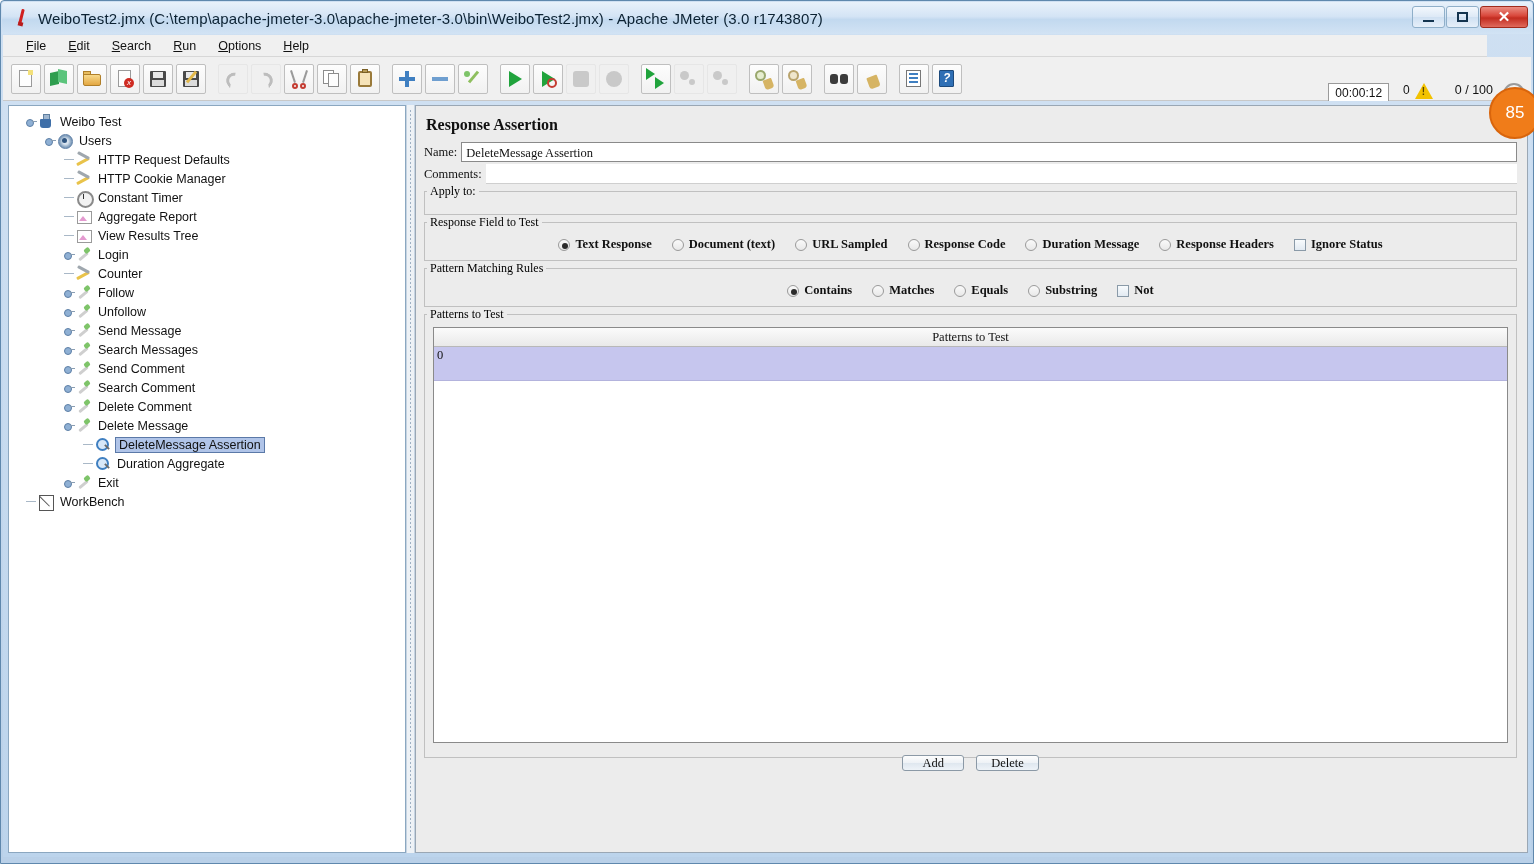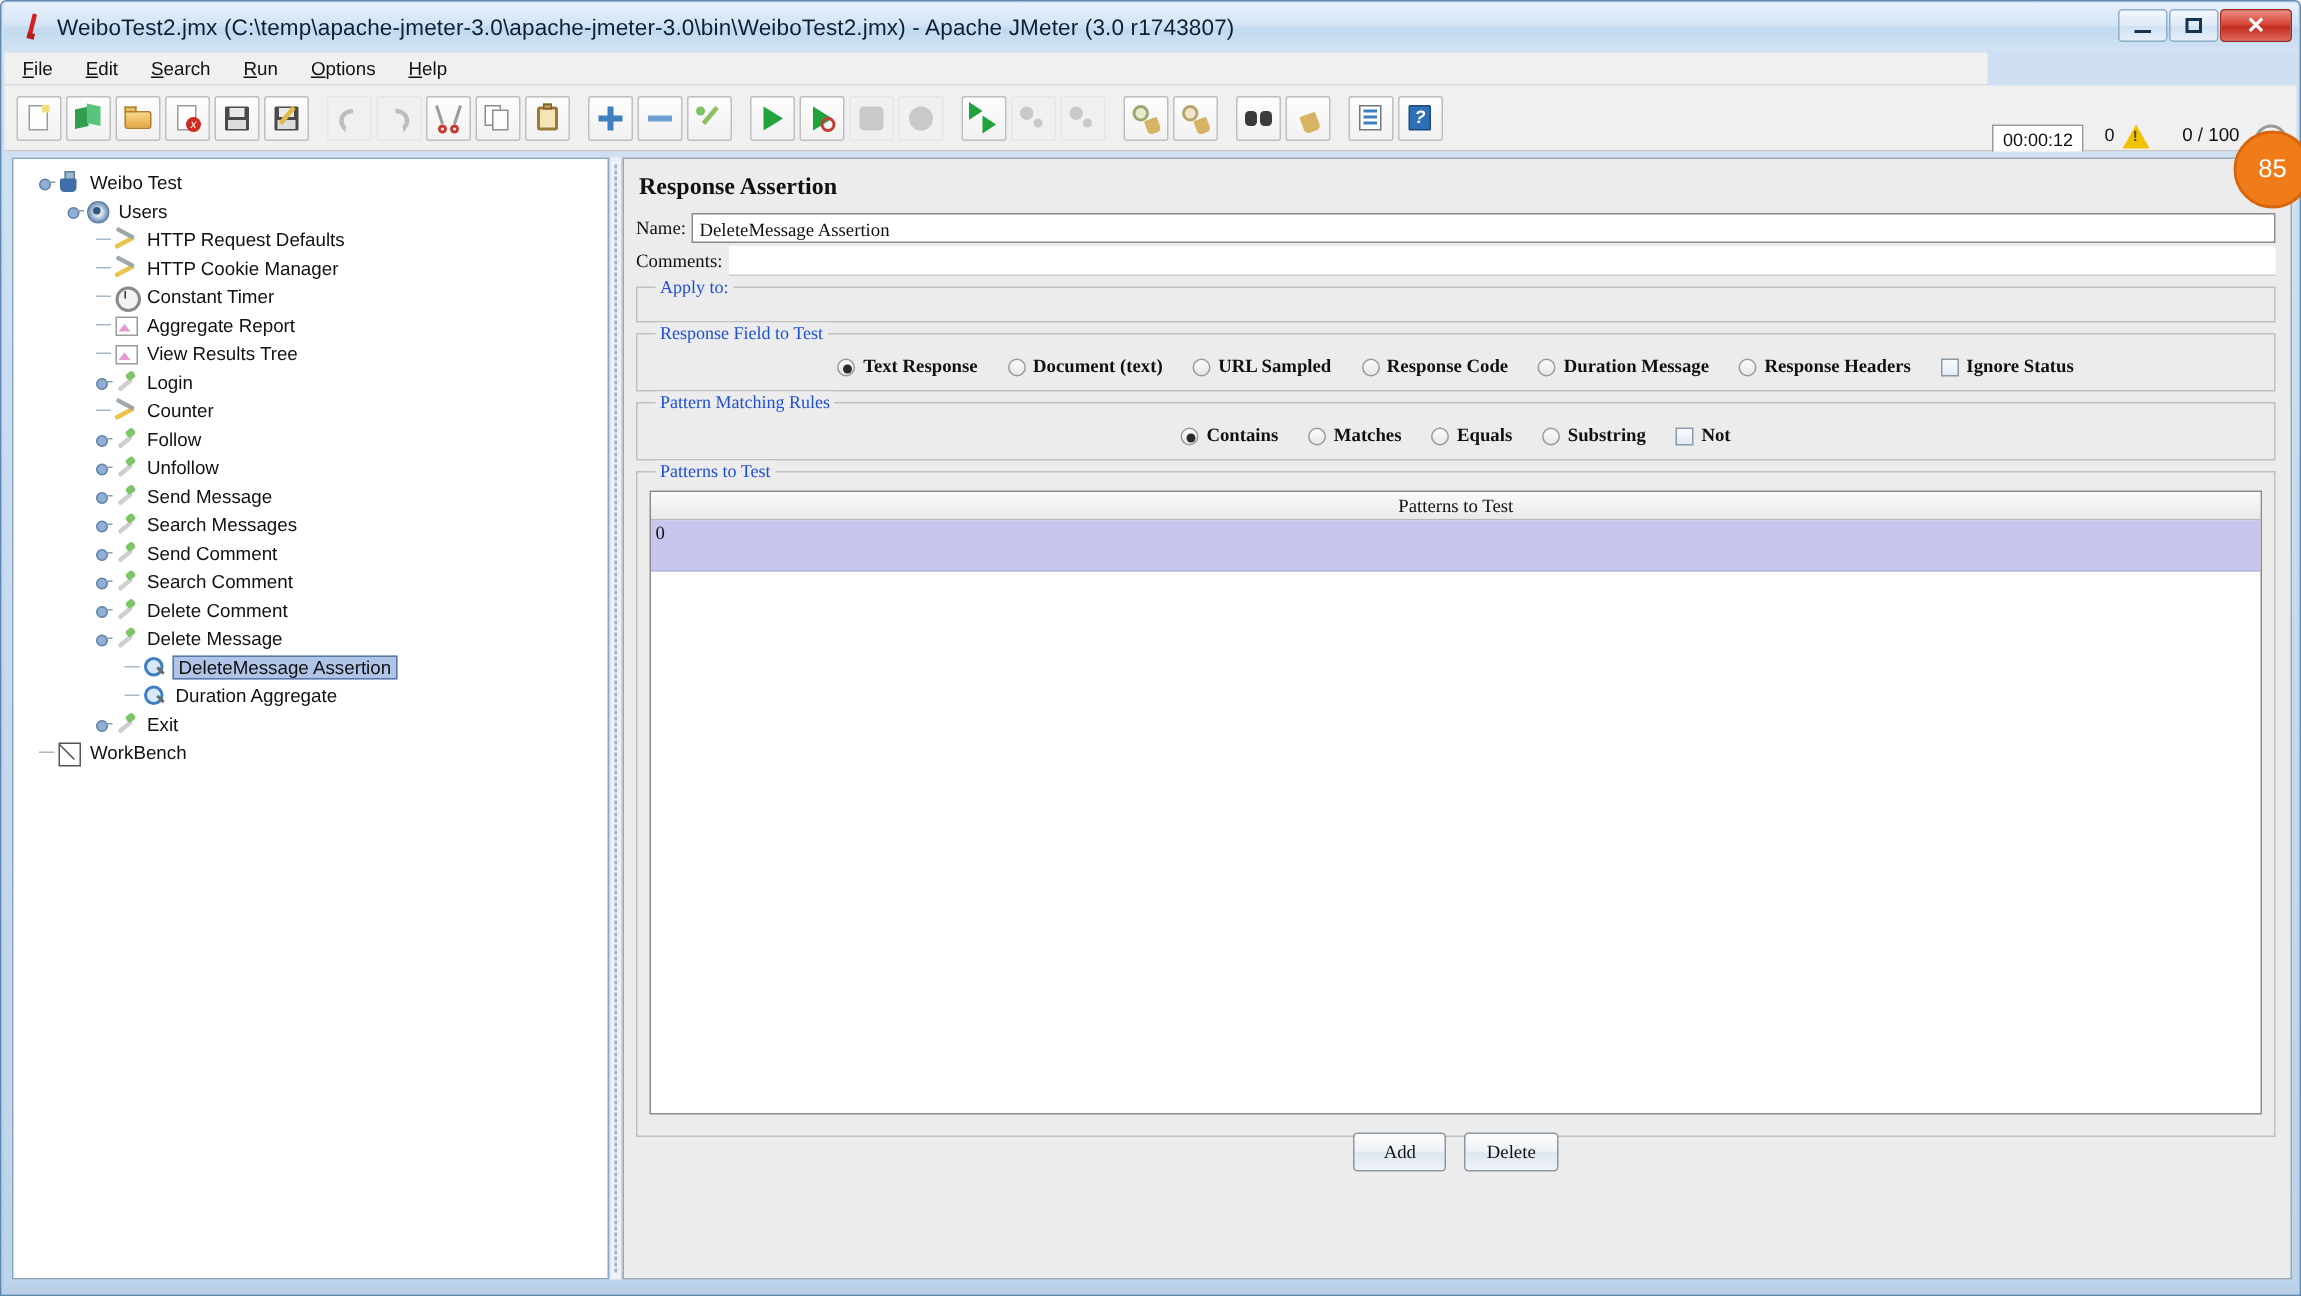--- a/index.html
+++ b/index.html
@@ -55,24 +55,24 @@
     width: 48px;
     background: linear-gradient(to bottom, #eb8e83 0%, #d8463a 45%, #c22c20 55%, #e06a5c 100%);
     border-color: #a02a1c; color: #fff; font-size: 15px; font-weight: bold;
   }
   .min-glyph { display:block; width: 11px; height: 2px; background:#14344f; margin-top: 8px; }
   .max-glyph { display:block; width: 11px; height: 10px; border: 2px solid #14344f; }
 
   
   .menubar {
     position: absolute; left: 2px; top: 34px;
-    width: 1322px; height: 22px;
+    width: 1484px; height: 22px;
     background: #f0f0f0;
     border-bottom: 1px solid #d7d7d7;
-    display: flex; align-items: center; padding-left: 10px;
+    display: flex; align-items: center; padding-left: 21px;
   }
   .menu-item {
     font-size: 12.5px; color: #111; margin-right: 18px;
     padding: 2px 2px; cursor: default; white-space: nowrap;
   }
   .menu-item u { text-decoration: underline; }
 
   
   .toolbar {
     position: absolute; left: 2px; top: 56px;
@@ -236,22 +236,22 @@
   .txtfield {
     flex: 1; height: 20px; background: #fff; border: 1px solid #8a8a8a;
     font-size: 12.5px; color: #111; padding: 1px 4px; line-height: 18px;
   }
   .txtfield.flat { border: none; border-bottom: 1px solid #cfcfcf; background:#fff; }
   .group {
     margin: 7px 10px 0 8px; border: 1px solid #c0c0c0; position: relative;
     background: #ececec; padding: 14px 6px 8px 6px;
   }
   .group-title {
-    position: absolute; top: -8px; left: 12px; background: #ececec;
-    font-size: 12px; color: #1d4ed8; padding: 0 3px; font-weight: normal;
+    position: absolute; top: -8px; left: 2px; background: #ececec;
+    font-size: 12px; color: #000000; padding: 0 3px; font-weight: normal;
   }
   .opt-row { display: flex; align-items: center; justify-content: center; gap: 0px; }
   .opt { display: flex; align-items: center; margin: 0 10px; }
   .radio {
     width: 12px; height: 12px; border-radius: 50%;
     border: 1px solid #9a9a9a; background: linear-gradient(to bottom,#fafafa,#e8e8e8);
     margin-right: 5px; position: relative; flex: none;
   }
   .radio.on:after {
     content: ""; position: absolute; left: 3px; top: 3px;
@@ -280,21 +280,21 @@
     display: flex; align-items: center; justify-content: center;
     font-size: 12.5px; color: #111;
   }
   .tbl-row {
     height: 34px; background: #c6c6ee; border-bottom: 1px solid #b3b3dd;
     display: flex; align-items: flex-start; padding: 1px 0 0 3px;
     font-size: 12.5px; color: #111;
   }
   .btn-row { display: flex; justify-content: center; gap: 12px; margin-top: 12px; }
   .jbtn {
-    min-width: 62px; height: 26px; padding: 0 14px;
+    min-width: 62px; height: 16px; padding: 0 14px;
     border: 1px solid #8b99a6; border-radius: 3px;
     background: linear-gradient(to bottom,#fdfdfd 0%, #eef2f6 48%, #dfe7ef 52%, #eef3f8 100%);
     font-size: 12.5px; color: #111;
     display: flex; align-items: center; justify-content: center;
   }
 </style>
 </head>
 <body>
 
 <div class="window">

